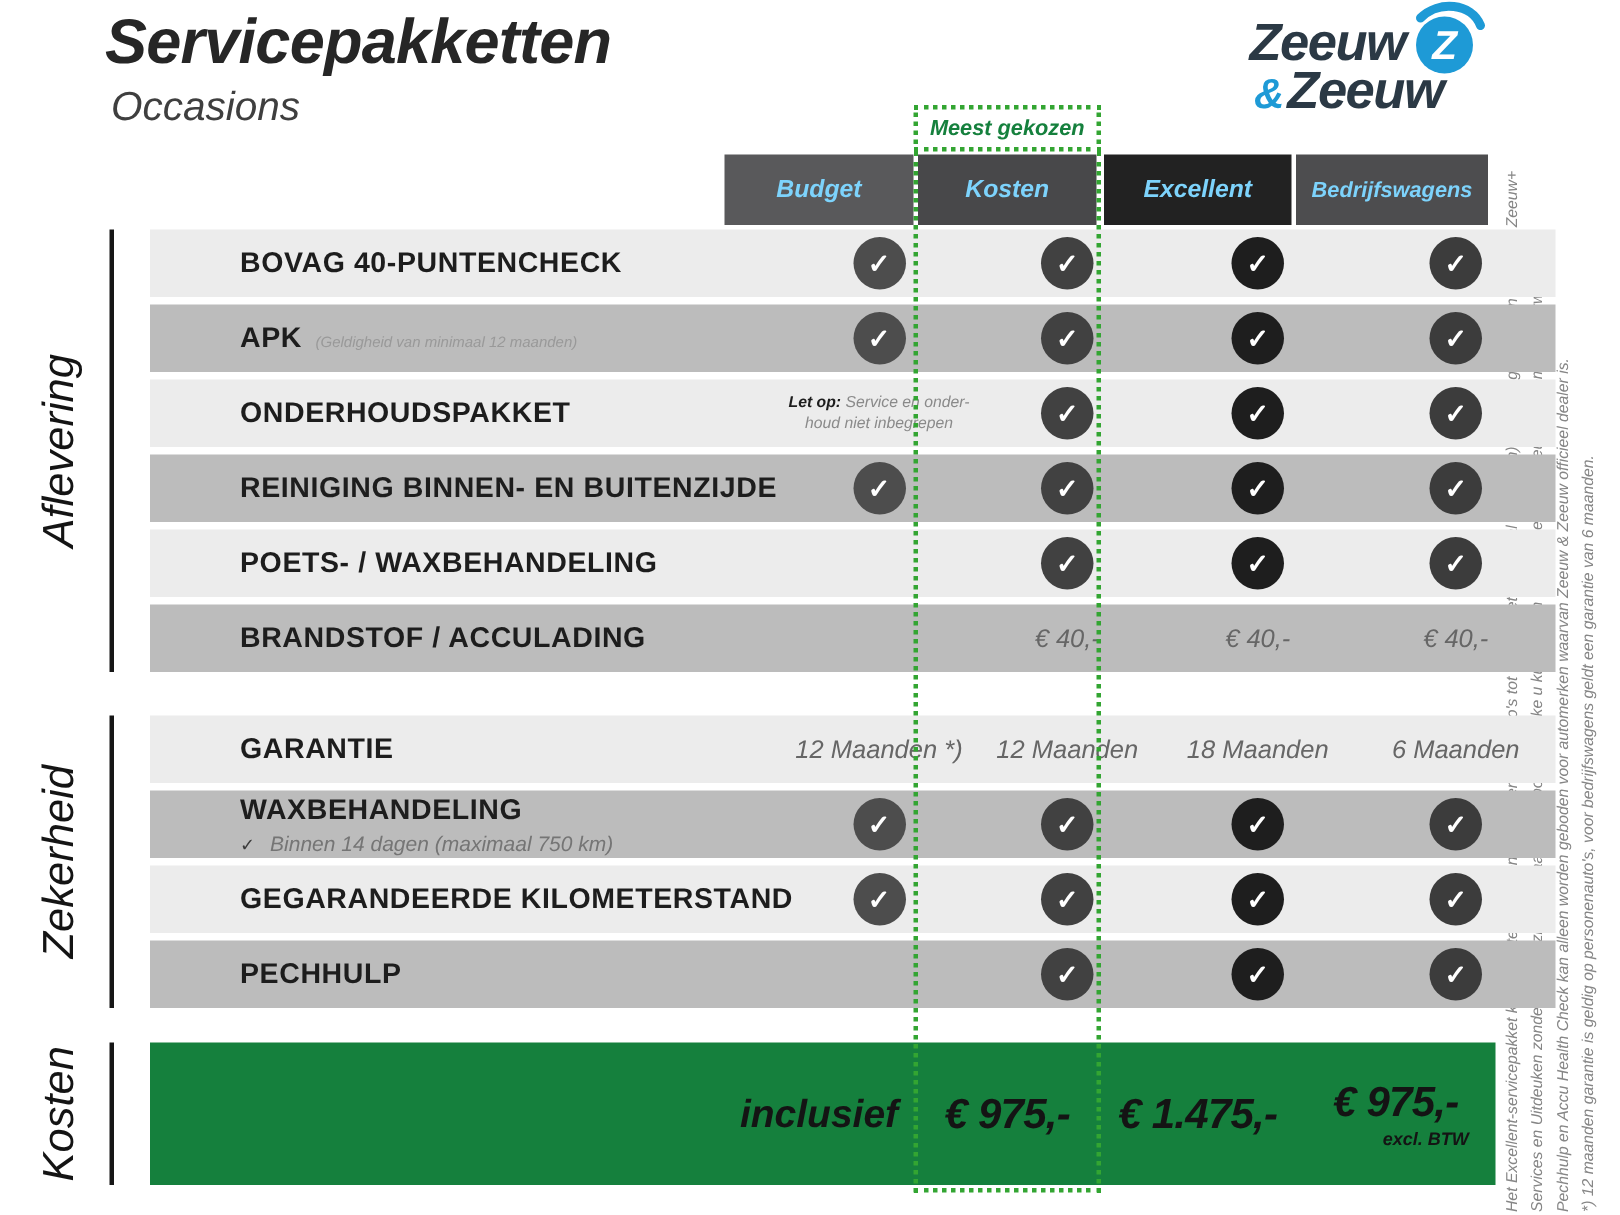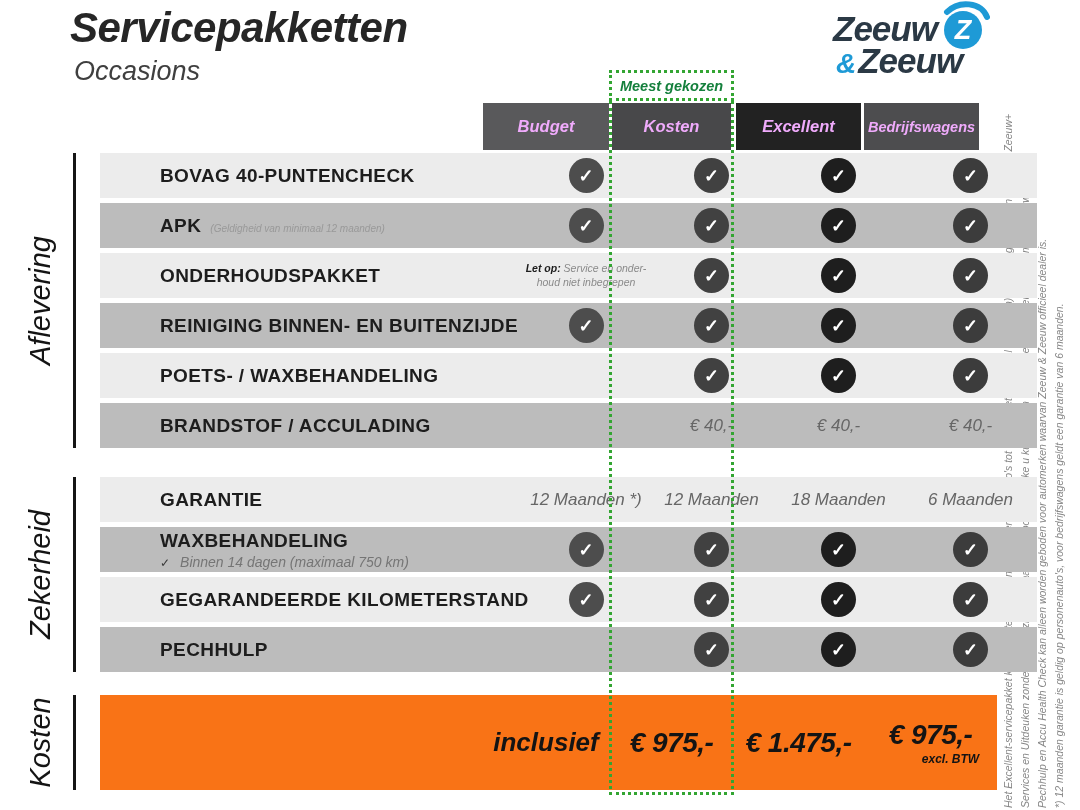--- a/index.html
+++ b/index.html
@@ -14,25 +14,25 @@
   .logo{position:absolute;left:833px;top:4px;width:175px;font-style:italic;font-weight:bold;line-height:1;}
   .logo-row1{display:flex;align-items:center;}
   .logo-word{font-size:35px;color:#2b3945;letter-spacing:-1px;}
   .logo-z{width:52px;height:52px;margin-left:2px;margin-top:-4px;}
   .logo-row2{display:flex;align-items:baseline;margin-top:-9px;margin-left:3px;}
   .logo-amp{font-size:28px;color:#1e9ad6;margin-right:2px;}
 
   
   .hdr{position:absolute;left:100px;top:103px;width:897px;height:47px;display:flex;z-index:2;}
   .hdr .sp{width:383px;}
-  .hcell{display:flex;align-items:center;justify-content:center;color:#f0abfc;font-style:italic;font-weight:bold;font-size:16.5px;}
+  .hcell{display:flex;align-items:center;justify-content:center;color:#7dd3fc;font-style:italic;font-weight:bold;font-size:16.5px;}
   .h-bud{width:126px;background:#59595b;}
   .h-pre{width:119px;margin-left:3px;background:#48484a;}
   .h-exc{width:125px;margin-left:5px;background:#222222;}
-  .h-bed{width:115px;margin-left:3px;background:#4d4d4f;font-size:14.5px;}
+  .h-bed{width:128px;margin-left:3px;background:#4d4d4f;font-size:14.5px;}
 
   
   .row{position:absolute;left:100px;width:897px;height:45px;display:flex;z-index:1;padding-left:40px;}
   .r-light{background:#ececec;}
   .r-dark{background:#bcbcbc;}
   .c-label{width:383px;display:flex;flex-direction:column;justify-content:center;padding-left:20px;box-sizing:border-box;}
   .lbl{font-size:19px;font-weight:600;color:#1d1d1d;letter-spacing:0.4px;white-space:nowrap;}
   .lbl-line{display:flex;align-items:baseline;}
   .lbl-note{font-size:10px;font-style:italic;font-weight:normal;color:#999;margin-left:9px;letter-spacing:0;white-space:nowrap;}
   .sub-line{display:flex;align-items:baseline;margin-top:2px;}
@@ -55,21 +55,21 @@
 
   .letop{width:100%;text-align:center;font-size:10.5px;line-height:1.3;font-style:italic;color:#8a8a8a;}
   .letop b{color:#1d1d1d;font-style:italic;}
 
   
   .vline{position:absolute;left:73px;width:3px;background:#161616;z-index:1;}
   .vlabel{position:absolute;left:10px;width:60px;display:flex;align-items:center;justify-content:center;z-index:1;}
   .vlabel span{transform:rotate(-90deg);white-space:nowrap;font-size:29px;font-style:italic;font-weight:500;color:#141414;}
 
   
-  .costs{position:absolute;left:100px;top:695px;width:897px;height:95px;background:#f97316;display:flex;z-index:1;}
+  .costs{position:absolute;left:100px;top:695px;width:897px;height:95px;background:#15803d;display:flex;z-index:1;}
   .cost-val{font-size:28px;font-weight:bold;font-style:italic;color:#141414;white-space:nowrap;letter-spacing:-0.5px;}
   .cost-incl{font-size:26px;font-weight:bold;font-style:italic;color:#141414;}
   .cost-col{display:flex;flex-direction:column;align-items:center;justify-content:center;}
   .cost-note{font-size:12px;font-weight:bold;font-style:italic;color:#141414;margin-top:1px;transform:translateX(20px);}
 
   
   .badge-box{position:absolute;left:609px;top:70px;width:125px;height:31px;border:3px dotted #33a532;background:#fff;
              display:flex;align-items:center;justify-content:center;box-sizing:border-box;z-index:6;}
   .badge-box span{font-size:14.5px;font-weight:bold;font-style:italic;color:#15803d;white-space:nowrap;}
   .col-overlay{position:absolute;left:609px;top:101px;width:125px;height:694px;box-sizing:border-box;

